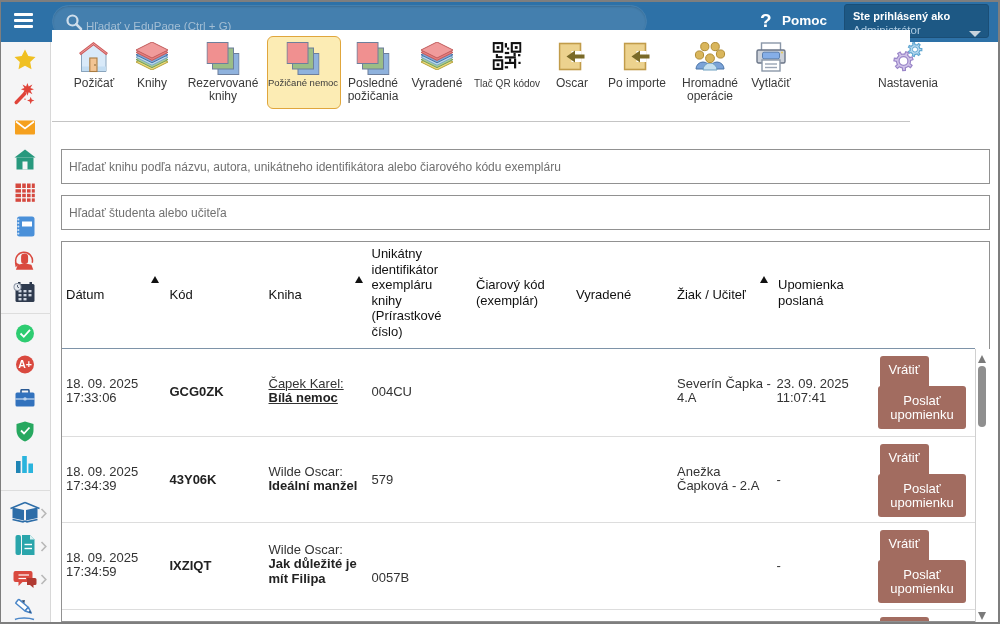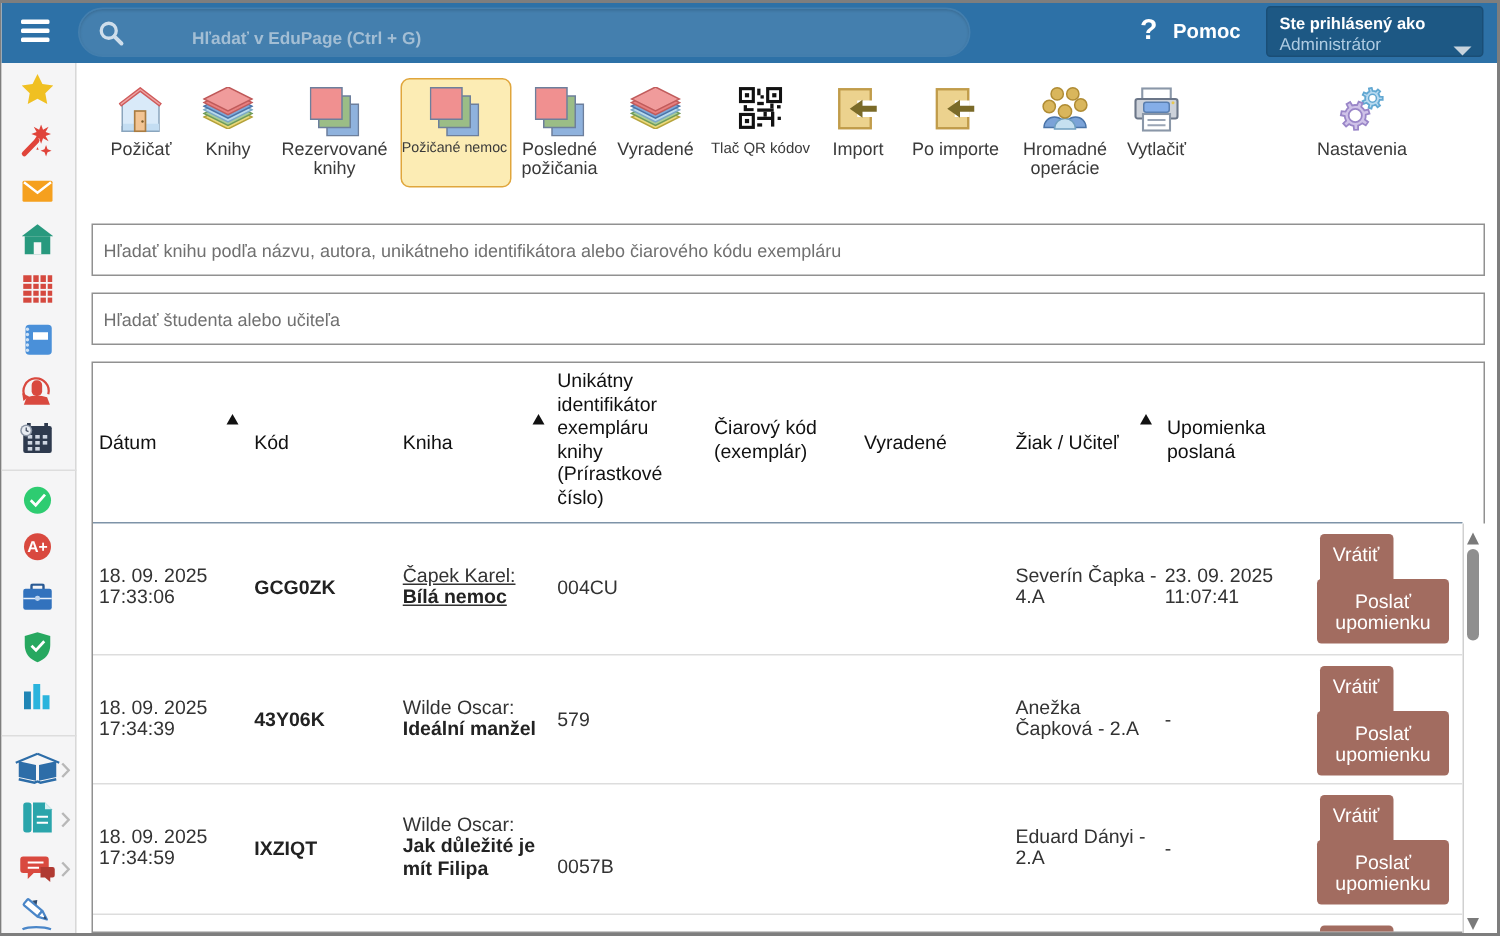--- a/index.html
+++ b/index.html
@@ -6,36 +6,36 @@
 html,body { width:1000px; height:624px; overflow:hidden; }
 body { position:relative; font-family:"Liberation Sans", sans-serif; background:#fff;
   border-top:2px solid #7e7e7e; border-left:1px solid #7e7e7e; border-right:2px solid #7e7e7e; border-bottom:2px solid #7e7e7e; }
 .abs { position:absolute; }
 
 
 #topbar { left:0; top:0; width:997px; height:40px; background:#2d71a7; }
 #burger div { position:absolute; left:13px; width:19px; height:3px; background:#fff; border-radius:1px; }
 #searchpill { left:51px; top:3px; width:595px; height:33px; background:#447fae; border:1px solid #447fae; border-radius:17px; box-shadow: inset 0 1px 2px rgba(0,0,0,0.15); }
 #searchpill svg { position:absolute; left:12px; top:7px; }
-#searchpill span { position:absolute; left:33px; top:13.5px; font-size:11.5px; font-weight:bold; color:#a3bed4;margin-left:42px; }
+#searchpill span { position:absolute; left:33px; top:13.5px; font-size:11.5px; font-weight:normal; color:#a3bed4; }
 #qmark { left:759px; top:8px; color:#fff; font-size:19px; font-weight:bold; }
 #pomoc { left:781px; top:11px; color:#fff; font-size:13.5px; font-weight:bold; }
 #acctbox { left:843px; top:2px; width:145px; height:34px; background:#1d5884; border:1px solid #1a4e76; border-radius:3px; }
 #acctbox .l1 { position:absolute; left:8px; top:5px; font-size:11px; font-weight:bold; color:#fff; }
 #acctbox .l2 { position:absolute; left:8px; top:18.5px; font-size:11.5px; color:#aecbe2; }
 #acctbox .car { position:absolute; right:7px; top:26px; width:0; height:0; border-left:6px solid transparent; border-right:6px solid transparent; border-top:6px solid #c7d3dd; }
 
 
 #sidebar { left:0; top:40px; width:50px; height:582px; background:#f5f5f6; border-right:1px solid #d8d8d8; }
 #sidebar .ic { position:absolute; left:0; width:50px; text-align:center; }
 #sidebar .divd { position:absolute; left:0; width:50px; height:1px; background:#ddd; }
 #sidebar .chev { position:absolute; left:39px; color:#c0c0c0; font-size:10px; }
 
 
-#toolbar { left:51px; top:44px; width:858px; height:92px; background:#fff; border-bottom:1px solid #c4c4c4; }
+#toolbar { left:51px; top:28px; width:858px; height:92px; background:#fff; border-bottom:1px solid #c4c4c4; }
 .titem { position:absolute; top:0; }
 .titem .tico { position:absolute; top:12px; left:50%; transform:translateX(-50%); }
 .titem .tlab { position:absolute; top:47px; left:50%; transform:translateX(-50%); font-size:12px; line-height:13px; color:#3a3a3a; text-align:center; white-space:nowrap; }
 .titem .tlab.small { font-size:10px; }
 #selbox { position:absolute; left:215px; top:6px; width:74px; height:73px; background:#fcecb4; border:1px solid #e0a63c; border-radius:6px; }
 
 
 #content { left:51px; top:131px; width:946px; height:491px; background:#fff; }
 .sinput { position:absolute; left:9px; width:929px; height:35px; border:1px solid #919191; background:#fff; font-size:12px; color:#707070; line-height:34px; padding-left:7px; }
 #tablebox { position:absolute; left:9px; top:107.5px; width:929px; height:381px; border:1px solid #919191; background:#fff; }
@@ -320,21 +320,21 @@
     <div class="tlab small">Tlač QR kódov</div>
   </div>
 
   <div class="titem" style="left:520px">
     <svg class="tico" width="27" height="29" viewBox="0 0 27 29">
       <rect x="1" y="1.5" width="21" height="26" fill="#ecd28e" stroke="#c19c4a" stroke-width="1.6"></rect>
       <rect x="13" y="9" width="10" height="11" fill="#fff" stroke="none"></rect>
       <path d="M26,14.5 L14.5,14.5 M14.5,14.5 L14.5,14.5" stroke="#7a6a28" stroke-width="4"></path>
       <path d="M16.5,8.5 L16.5,20.5 L8,14.5 Z" fill="#7a6a28"></path>
     </svg>
-    <div class="tlab">Import</div>
+    <div class="tlab">Oscar</div>
   </div>
 
   <div class="titem" style="left:585px">
     <svg class="tico" width="27" height="29" viewBox="0 0 27 29">
       <rect x="1" y="1.5" width="21" height="26" fill="#ecd28e" stroke="#c19c4a" stroke-width="1.6"></rect>
       <rect x="13" y="9" width="10" height="11" fill="#fff" stroke="none"></rect>
       <path d="M26,14.5 L14.5,14.5" stroke="#7a6a28" stroke-width="4"></path>
       <path d="M16.5,8.5 L16.5,20.5 L8,14.5 Z" fill="#7a6a28"></path>
     </svg>
     <div class="tlab">Po importe</div>
@@ -416,21 +416,20 @@
         <div class="cell" style="left:714.5px; top:36px;">-</div>
         <div class="btn btn1" style="top:7px">Vrátiť</div>
         <div class="btn btn2" style="top:37px">Poslať<br>upomienku</div>
       </div>
       <div class="rsep" style="top:173px"></div>
       <div class="row" style="top:174px">
         <div class="cell" style="left:4px; top:28px;">18. 09. 2025<br>17:34:59</div>
         <div class="cell" style="left:107.5px; top:36px;"><b>IXZIQT</b></div>
         <div class="cell" style="left:206.5px; top:20px;">Wilde Oscar:<br><b>Jak důležité je<br>mít Filipa</b></div>
         <div class="cell" style="left:309.5px; top:48px;">0057B</div>
-        <div class="cell" style="left:615px; top:28px;">Eduard Dányi -<br>2.A</div>
         <div class="cell" style="left:714.5px; top:36px;">-</div>
         <div class="btn btn1" style="top:7px">Vrátiť</div>
         <div class="btn btn2" style="top:37px">Poslať<br>upomienku</div>
       </div>
       <div class="rsep" style="top:260px"></div>
       <div class="row" style="top:261px">
         <div class="btn btn1" style="top:7px">Vrátiť</div>
       </div>
     </div>
     <div id="sbar">

